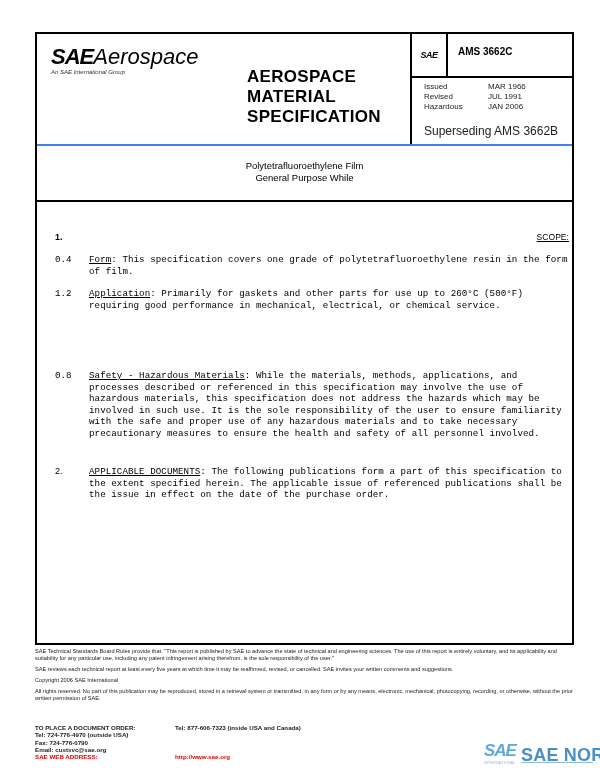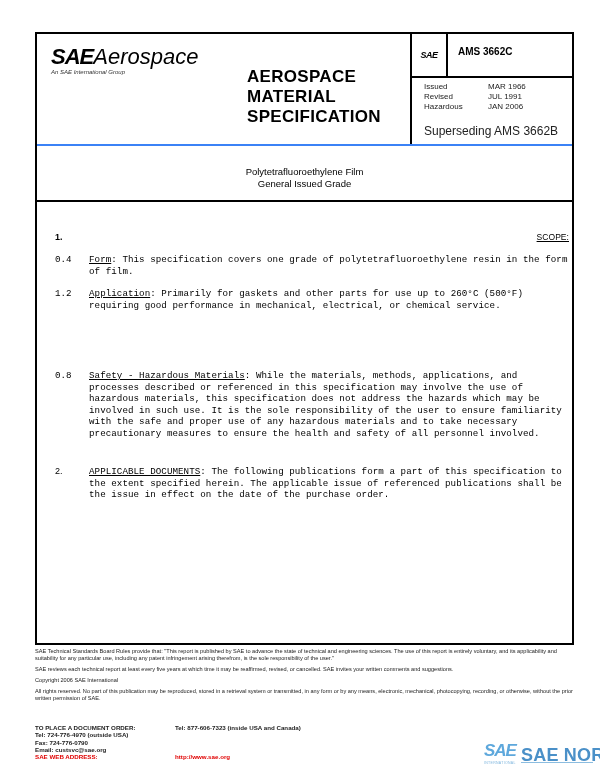--- a/index.html
+++ b/index.html
@@ -14,21 +14,21 @@
   .spec-title { position: absolute; left: 210px; top: 33px; font-size: 17px; font-weight: bold; line-height: 20px; letter-spacing: 0.3px; }
   .rightcol { position: absolute; left: 373px; top: 0; width: 162px; height: 110px; border-left: 2px solid #000; }
   .rc-top { position: absolute; left: 0; top: 0; width: 162px; height: 42px; border-bottom: 2px solid #000; }
   .rc-sae { position: absolute; left: 0; top: 0; width: 34px; height: 42px; border-right: 2px solid #000; font-weight: bold; font-style: italic; font-size: 9px; display: flex; align-items: center; justify-content: center; letter-spacing: -0.5px; }
   .rc-num { position: absolute; left: 46px; top: 12px; font-size: 10px; font-weight: bold; }
   .rc-dates { position: absolute; left: 12px; top: 48px; font-size: 8px; line-height: 10px; color: #222; }
   .rc-dates .row { display: flex; }
   .rc-dates .lbl { width: 64px; }
   .rc-sup { position: absolute; left: 12px; top: 90px; font-size: 12px; color: #222; }
   .subject { position: absolute; left: 0; top: 112px; width: 535px; height: 54px; border-bottom: 2px solid #000; text-align: center; font-size: 9.5px; line-height: 12px; }
-  .subject .inner { padding-top: 20px; }
+  .subject .inner { padding-top: 14px; }
   .body { position: absolute; left: 0; top: 168px; width: 535px; font-family: "Liberation Mono", monospace; font-size: 9.2px; line-height: 11.6px; }
   .para { position: absolute; left: 18px; width: 510px; }
   .num { position: absolute; left: 0; top: 0; }
   .txt { position: absolute; left: 34px; top: 0; width: 480px; letter-spacing: 0.05px; }
   .u { text-decoration: underline; }
   .sans { font-family: "Liberation Sans", sans-serif; }
   .footer { position: absolute; left: 35px; top: 648px; width: 540px; font-size: 5.6px; line-height: 7px; color: #222; }
   .footer p { margin: 0 0 4px 0; }
   .order { position: absolute; left: 35px; top: 724px; font-size: 6.2px; line-height: 7.3px; font-weight: bold; color: #222; }
   .order .c2 { position: absolute; left: 140px; top: 0; white-space: nowrap; }
@@ -72,21 +72,21 @@
             <span>JAN 2006</span>
           </div>
       </div>
       <div class="rc-sup">Superseding AMS 3662B</div>
     </div>
   </div>
 
   <div class="subject">
     <div class="inner">
       <div>Polytetrafluoroethylene Film</div>
-      <div>General Issued Grade</div>
+      <div>General Purpose While</div>
     </div>
   </div>
 
   <div class="body">
     <div class="para" style="top:30px;">
       <span class="num sans" style="font-weight:bold;font-size:9px;">1.</span>
       <span class="txt sans" style="font-size:8.5px;text-align:right;"><span class="u">SCOPE:</span></span>
     </div>
     <div class="para" style="top:52px;">
       <span class="num">0.4</span>

